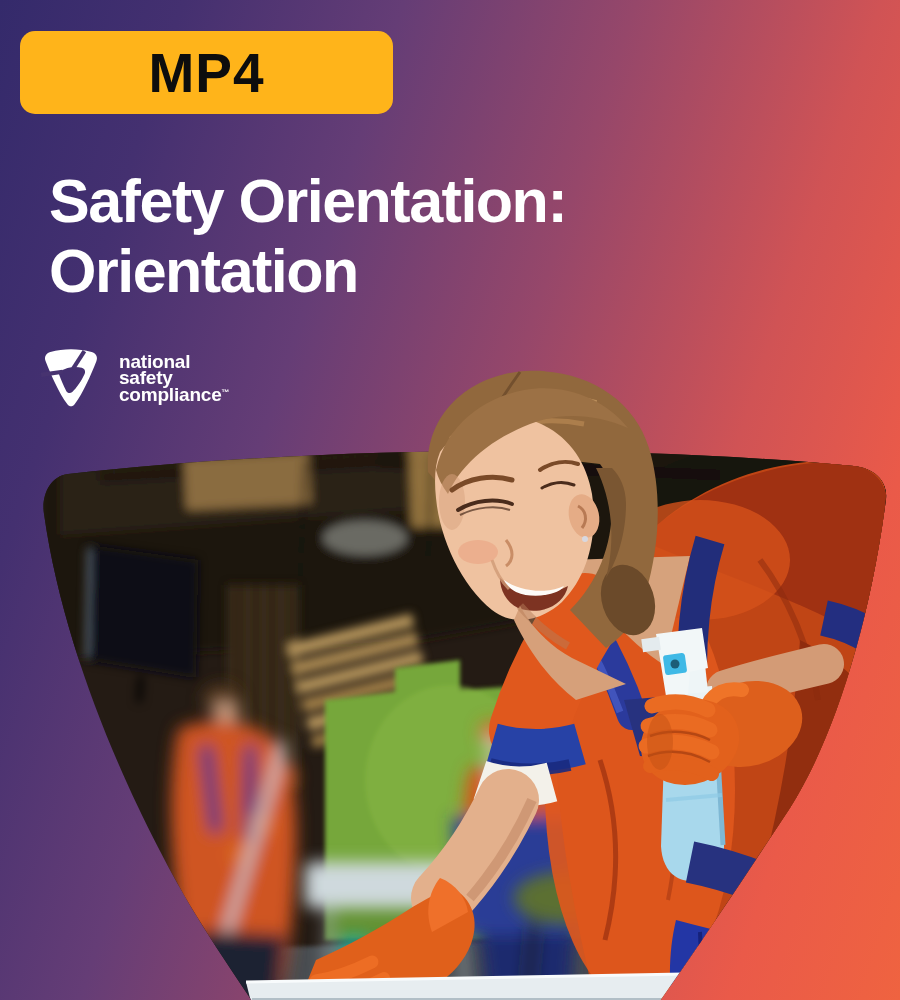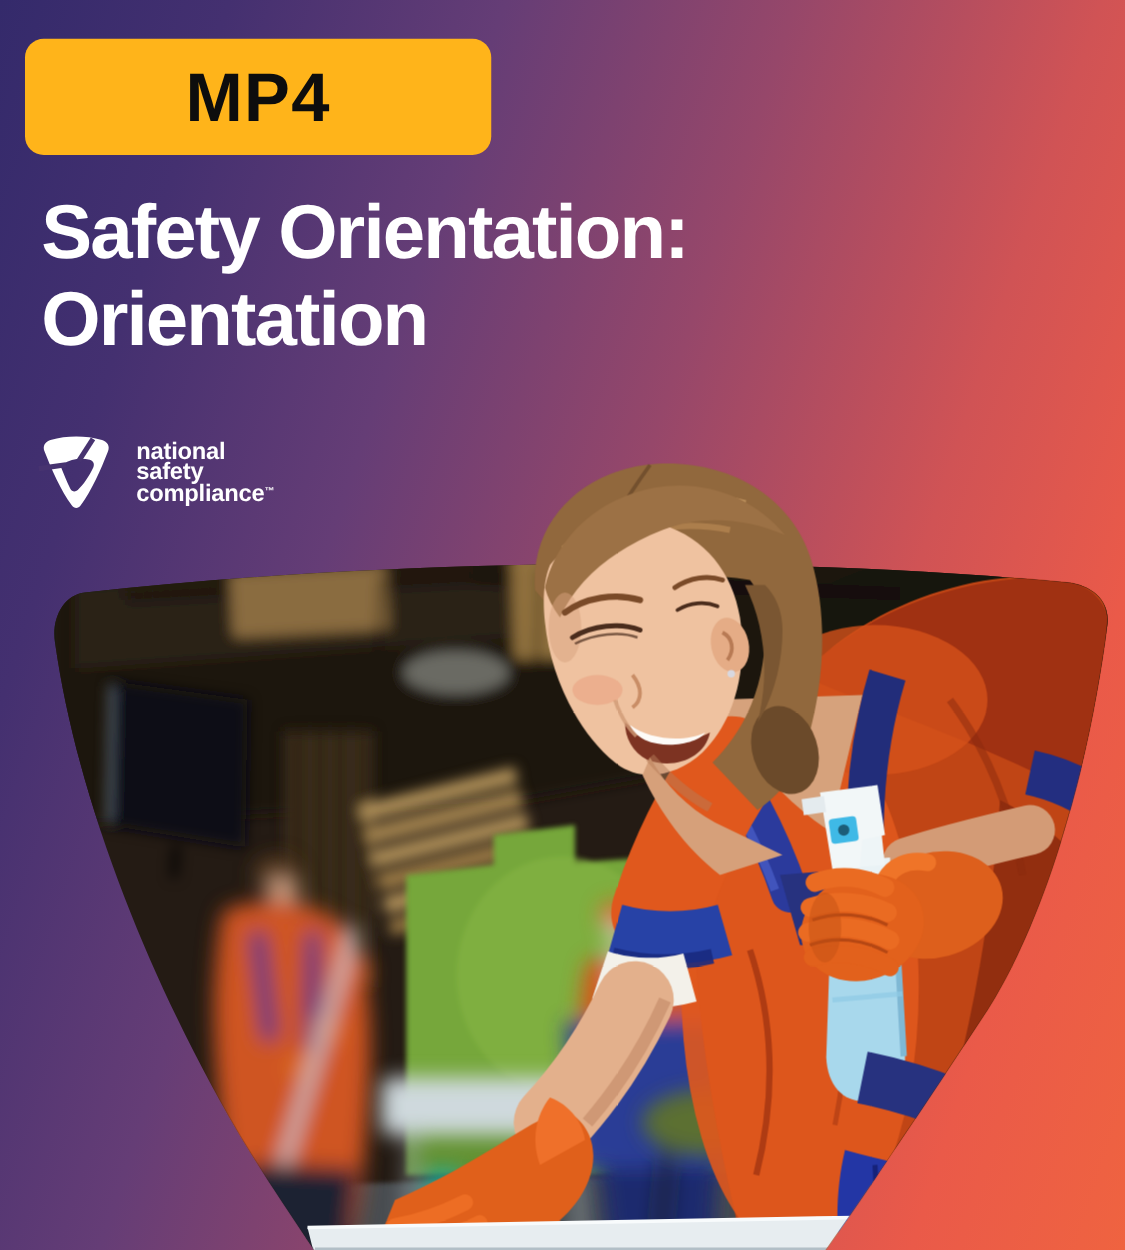--- a/index.html
+++ b/index.html
@@ -2,31 +2,31 @@
 <html><head>
 <meta charset="utf-8">
 <style>
   html,body{margin:0;padding:0;background:#111;}
   .card{
     position:relative;width:900px;height:1000px;overflow:hidden;
     font-family:"Liberation Sans","DejaVu Sans",sans-serif;
     background:linear-gradient(108deg,#342a6b 0%,#443070 15%,#653d76 33%,#96476a 52%,#d05355 72%,#ea5a49 86%,#ef6340 100%);
   }
   .badge{
-    position:absolute;left:20px;top:31px;width:373px;height:93px;
+    position:absolute;left:20px;top:31px;width:373px;height:83px;
     background:#ffb41a;border-radius:15px;
     display:flex;align-items:center;justify-content:center;
     color:#0d0d0d;font-weight:bold;font-size:55px;letter-spacing:1px;
   }
   .title{
-    position:absolute;left:33px;top:150px;margin:0;
+    position:absolute;left:33px;top:150px;margin:16px;
     color:#ffffff;font-weight:bold;font-size:61px;line-height:70px;letter-spacing:-1.5px;
   }
   .title span{display:block;}
-  .logo{position:absolute;left:28px;top:344px;display:flex;align-items:flex-start;gap:15px;}
+  .logo{position:absolute;left:38px;top:344px;display:flex;align-items:flex-start;gap:15px;}
   .logo svg{display:block;margin-top:4px;}
   .logo-text{color:#fff;font-weight:bold;font-size:19px;line-height:15.5px;letter-spacing:-0.2px;padding-top:10px;}
   .logo-text div{white-space:nowrap;}
   .tm{font-size:8px;vertical-align:6px;letter-spacing:0;}
   .photo{position:absolute;left:0;top:0;}
 </style>
 </head>
 <body>
 
 <div class="card">

